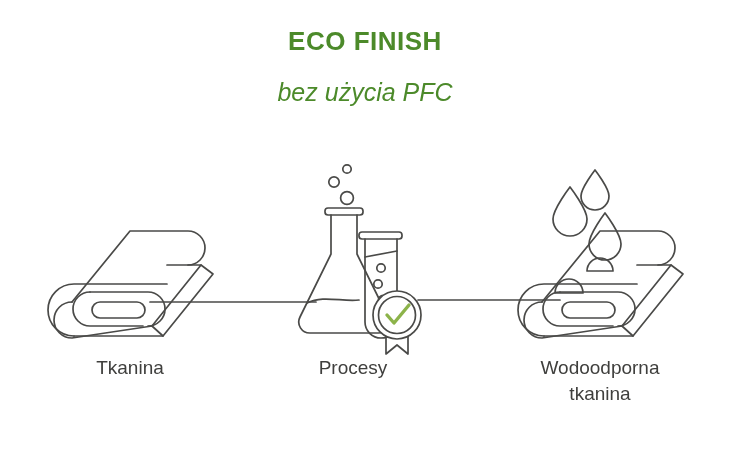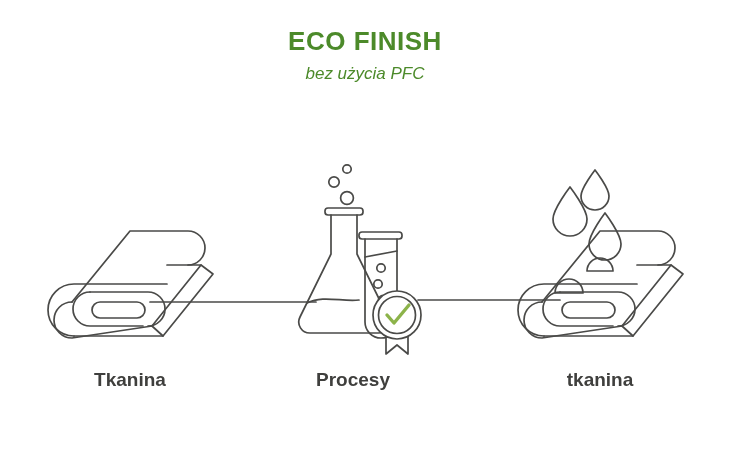--- a/index.html
+++ b/index.html
@@ -33,26 +33,26 @@
   }
   .title {
     font-size: 26px;
     font-weight: bold;
     letter-spacing: 0.5px;
     color: #4c8a2a;
     line-height: 1.18;
     margin: 0;
   }
   .subtitle {
-    font-size: 17px;
+    font-size: 25px;
     font-style: italic;
     font-weight: normal;
     color: #4c8a2a;
     line-height: 1.25;
-    margin: 6px 0 0 0;
+    margin: 20px 0 0 0;
   }
 
   
   .stage {
     position: absolute;
     top: 150px;
     left: 0;
     width: 730px;
     height: 210px;
   }
@@ -67,24 +67,23 @@
     position: absolute;
     top: 355px;
     left: 0;
     width: 730px;
     height: 70px;
   }
   .caption {
     position: absolute;
     text-align: center;
     font-size: 19px;
-    font-weight: bold;
+    font-weight: normal;
     color: #3f3f3d;
     line-height: 1.35;
-    margin-top: 12px;
   }
   .caption-left   { left: 20px;  width: 220px; }
   .caption-center { left: 248px; width: 210px; }
   .caption-right  { left: 490px; width: 220px; }
   .caption .line { display: block; }
 </style>
 </head>
 <body>
 
 <div id="infographic">
@@ -212,18 +211,19 @@
 
     <div class="caption caption-left">
       <span class="line">Tkanina</span>
     </div>
 
     <div class="caption caption-center">
       <span class="line">Procesy</span>
     </div>
 
     <div class="caption caption-right">
+      <span class="line">Wodoodporna</span>
       <span class="line">tkanina</span>
     </div>
 
   </div>
 
 </div>
 
 </body></html>

